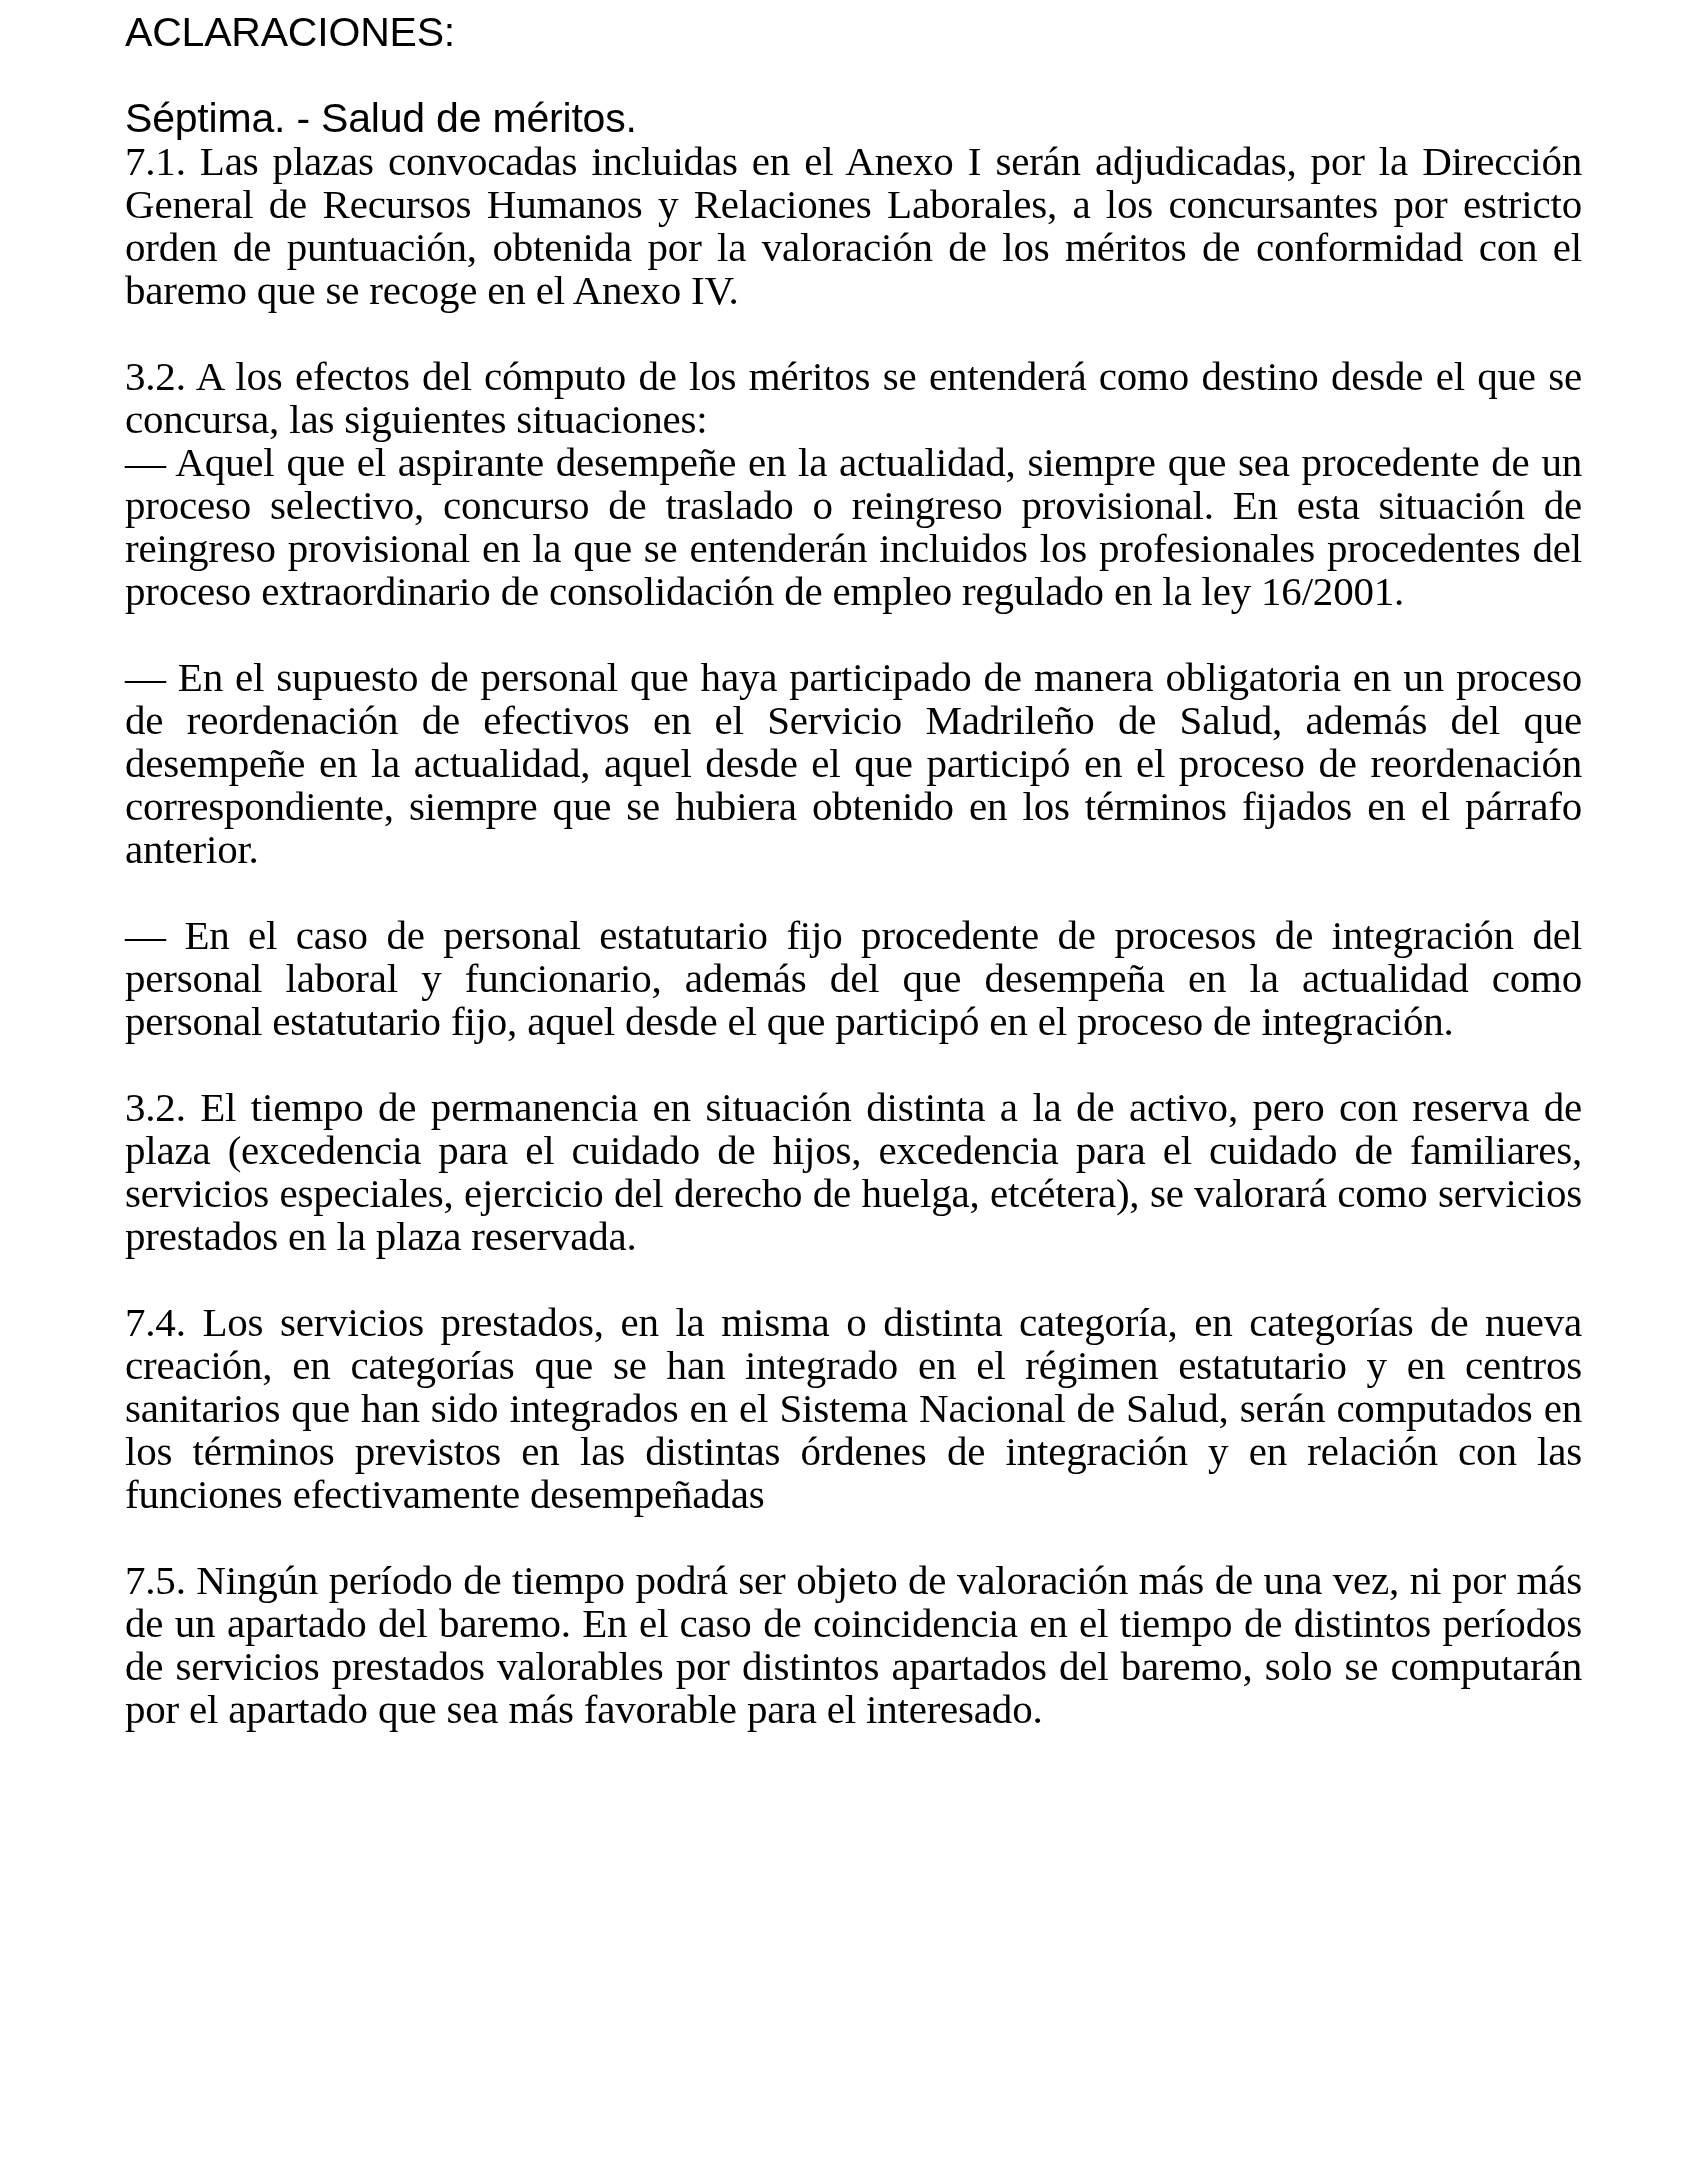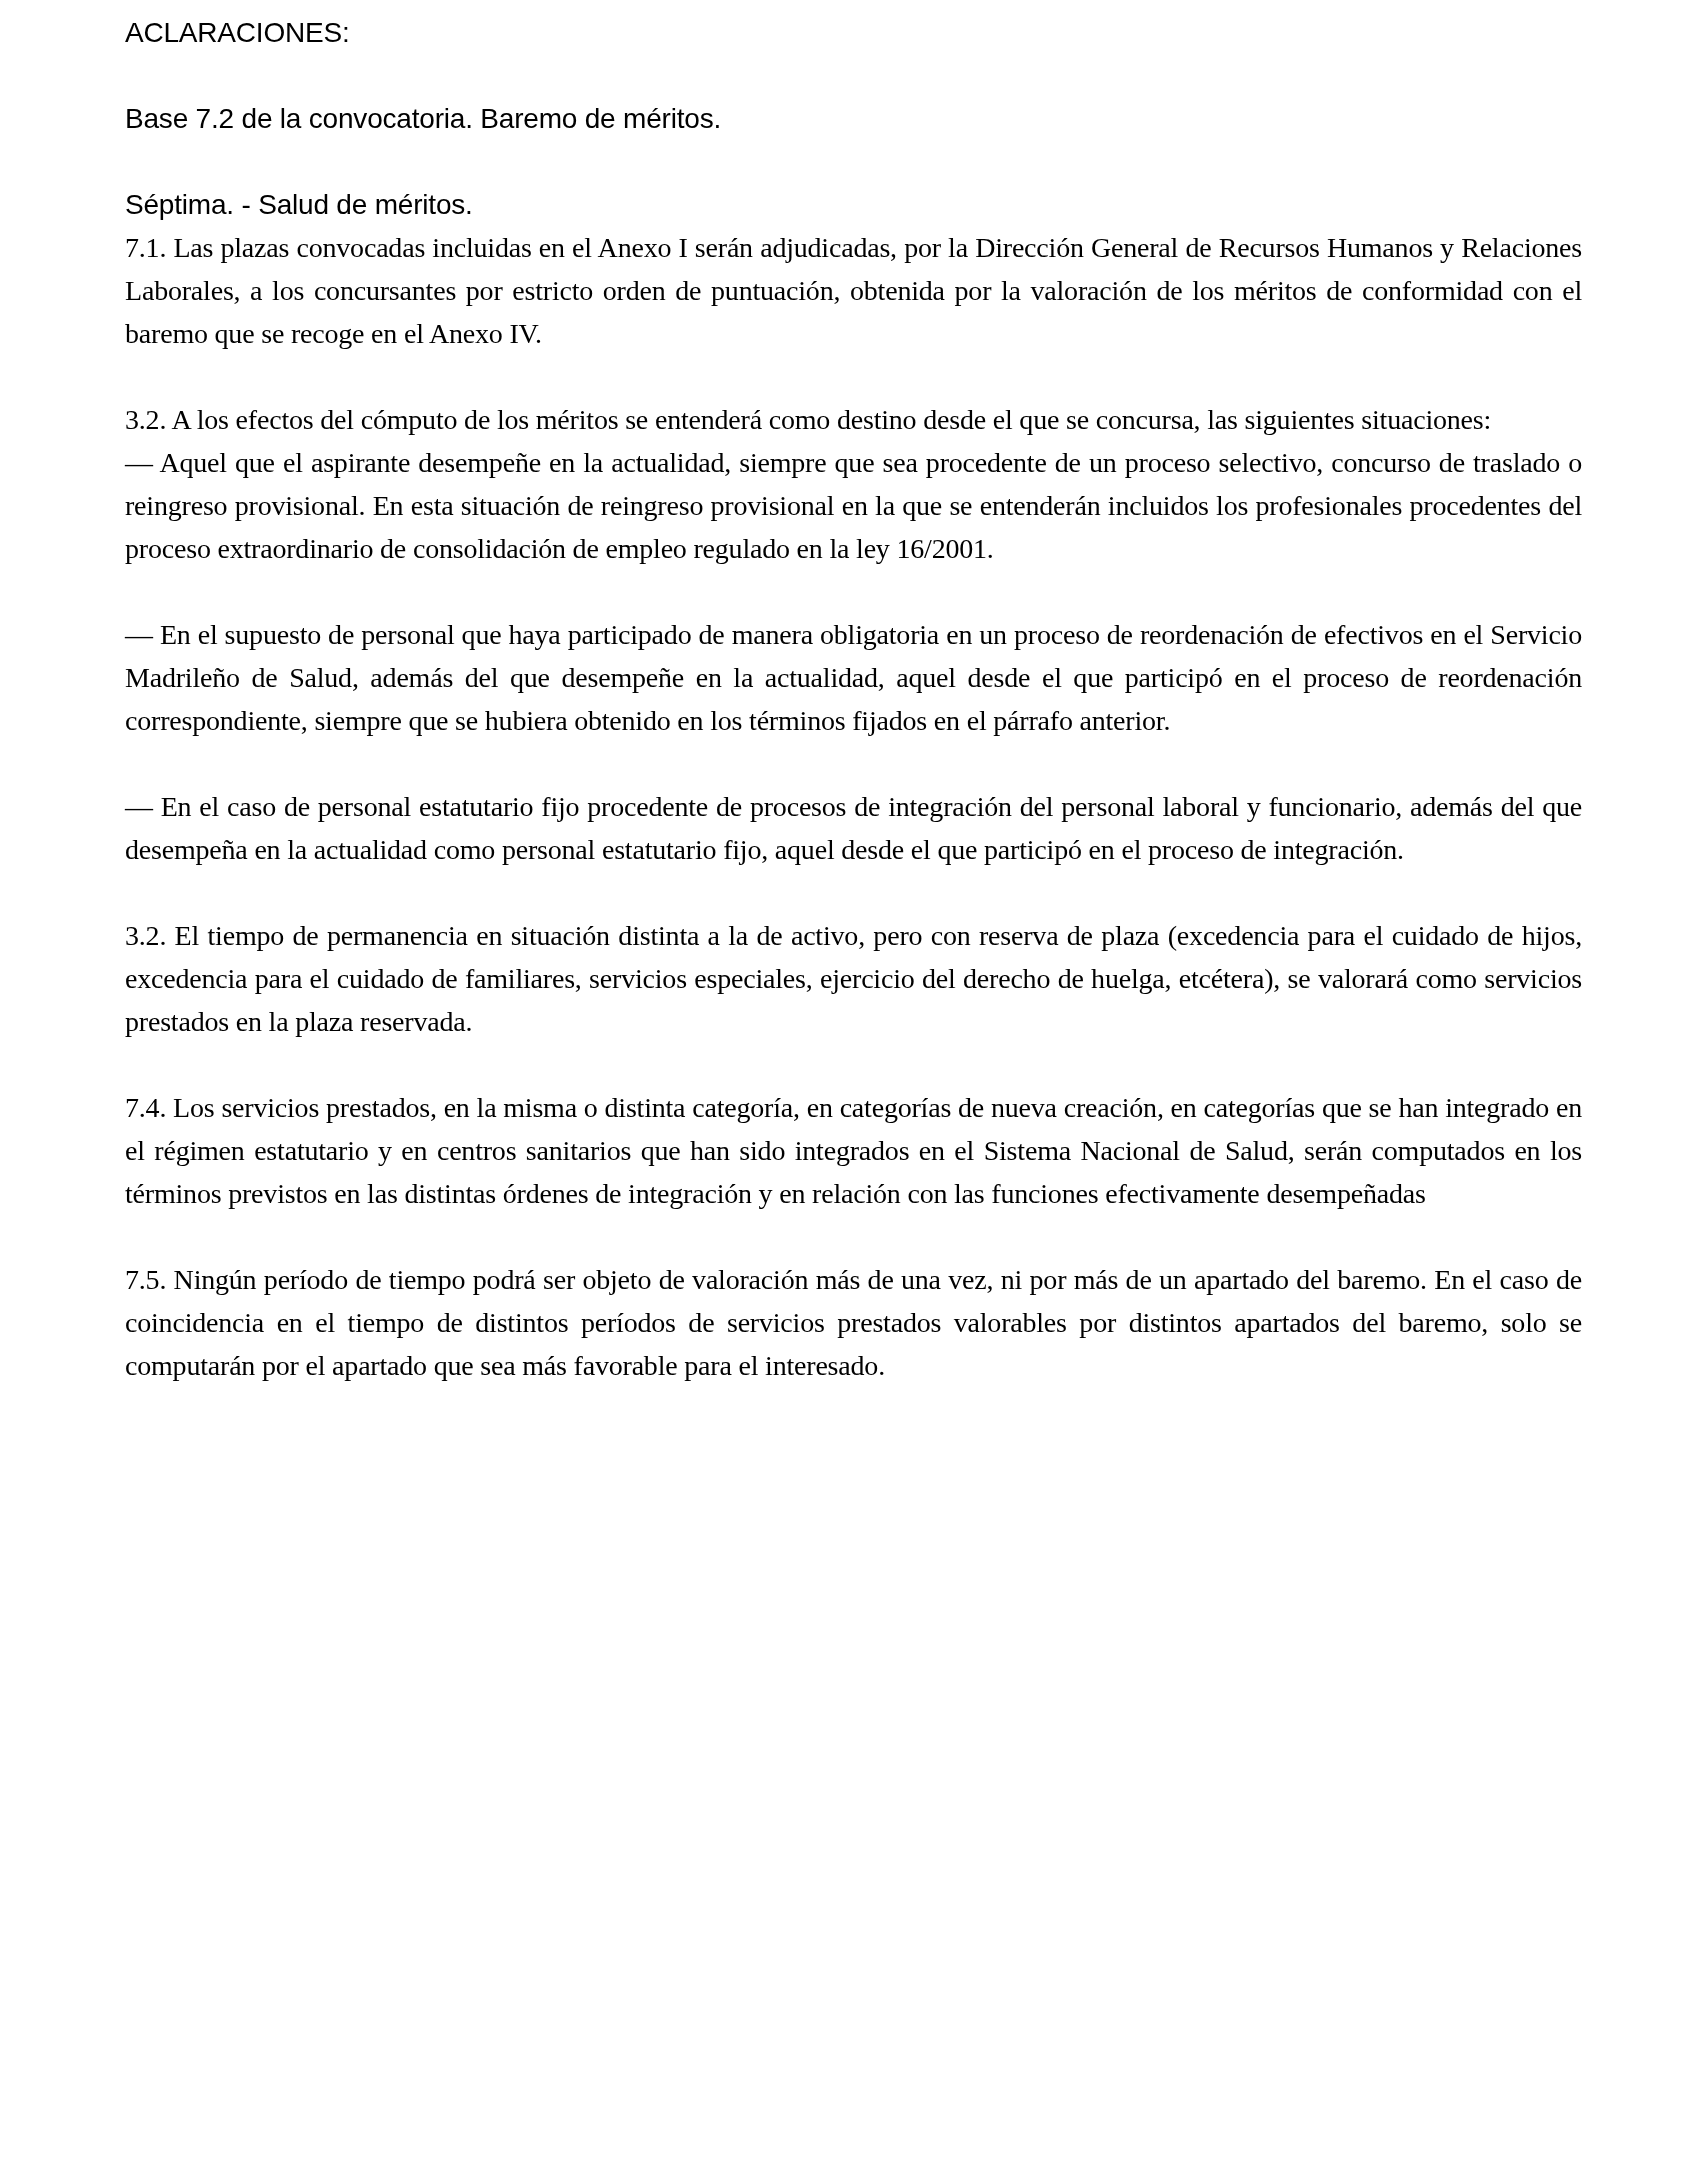--- a/index.html
+++ b/index.html
@@ -13,21 +13,21 @@
     min-height: 2172px;
     position: relative;
   }
   .page {
     box-sizing: border-box;
     width: 1708px;
     min-height: 2172px;
     padding: 10.8px 126px 46px 125px;
     background: #ffffff;
     font-family: "Liberation Sans", "DejaVu Sans", sans-serif;
-    font-size: 28px;
+    font-size: 41px;
     line-height: 43px;
     letter-spacing: -0.2px;
     color: #000000;
     -webkit-font-smoothing: antialiased;
   }
   .page p {
     margin: 0;
     padding: 0;
   }
   .gap-after {
@@ -39,21 +39,20 @@
     font-family: Liberation Serif, serif;
   }
 </style>
 </head>
 <body>
 
 <div class="page">
 
   <p class="gap-after">ACLARACIONES:</p>
 
-  <p class="gap-after">Base 7.2 de la convocatoria. Baremo de méritos.</p>
 
   <p>Séptima. - Salud de méritos.</p>
 
   <p class="just gap-after">7.1. Las plazas convocadas incluidas en el Anexo I serán adjudicadas, por la Dirección General de Recursos Humanos y Relaciones Laborales, a los concursantes por estricto orden de puntuación, obtenida por la valoración de los méritos de conformidad con el baremo que se recoge en el Anexo IV.</p>
 
   <p class="just">3.2. A los efectos del cómputo de los méritos se entenderá como destino desde el que se concursa, las siguientes situaciones:</p>
 
   <p class="just gap-after">— Aquel que el aspirante desempeñe en la actualidad, siempre que sea procedente de un proceso selectivo, concurso de traslado o reingreso provisional. En esta situación de reingreso provisional en la que se entenderán incluidos los profesionales procedentes del proceso extraordinario de consolidación de empleo regulado en la ley 16/2001.</p>
 
   <p class="just gap-after">— En el supuesto de personal que haya participado de manera obligatoria en un proceso de reordenación de efectivos en el Servicio Madrileño de Salud, además del que desempeñe en la actualidad, aquel desde el que participó en el proceso de reordenación correspondiente, siempre que se hubiera obtenido en los términos fijados en el párrafo anterior.</p>

